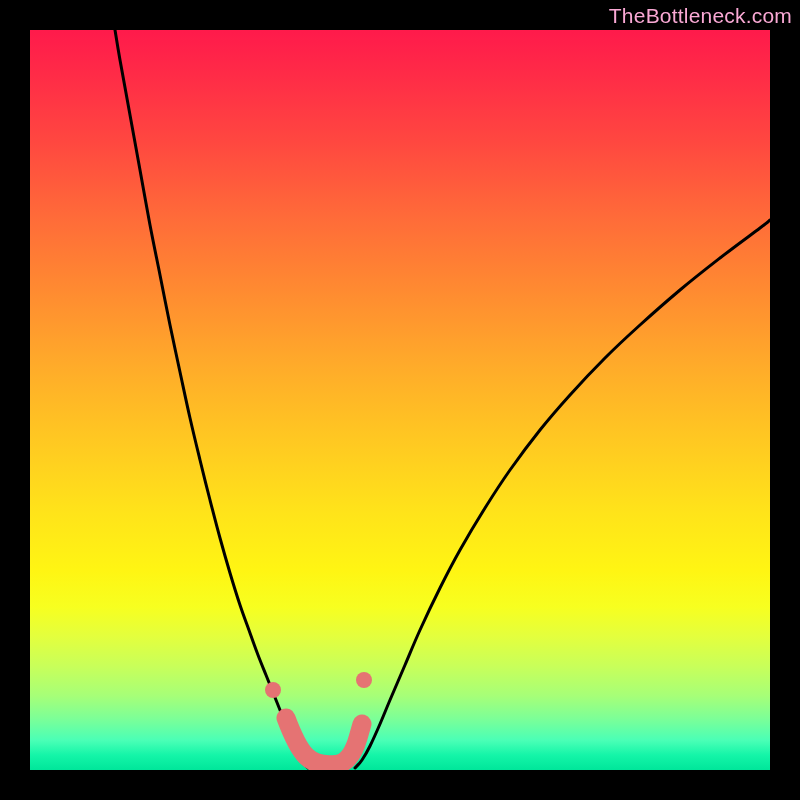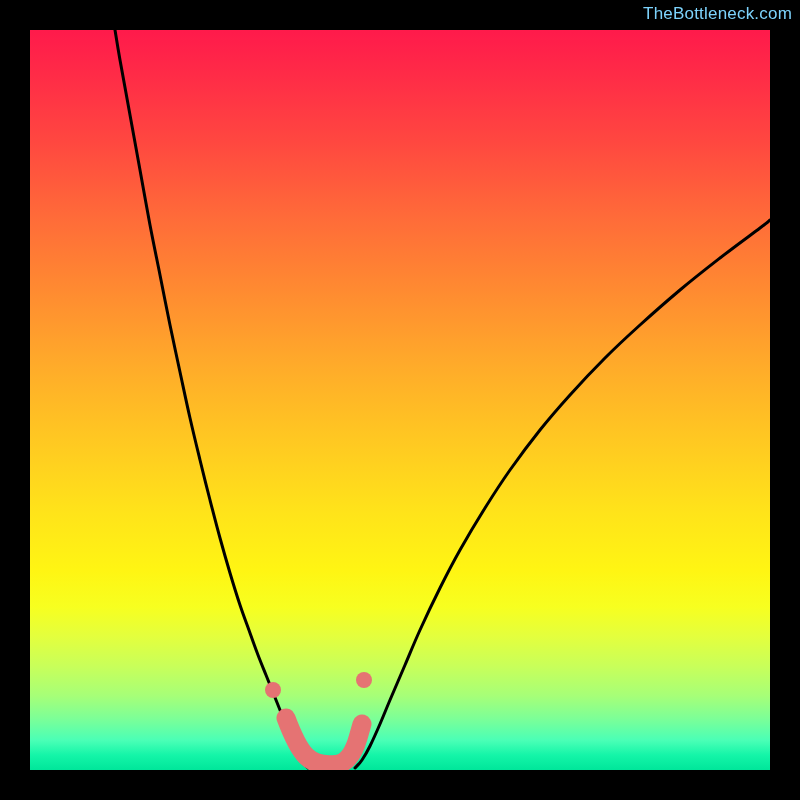--- a/index.html
+++ b/index.html
@@ -65,22 +65,22 @@
   }
   .glyph-stroke {
     fill: none;
     stroke-linecap: round;
     stroke-linejoin: round;
   }
   .watermark {
     position: absolute;
     top: 4px;
     right: 8px;
-    color: #7dd3fc;
-    font-size: 17px;
+    color: #f9a8d4;
+    font-size: 21px;
     letter-spacing: 0.2px;
     user-select: none;
   }
 </style>
 </head>
 <body>
 
 <div class="frame">
 
   <div class="plot-area">

